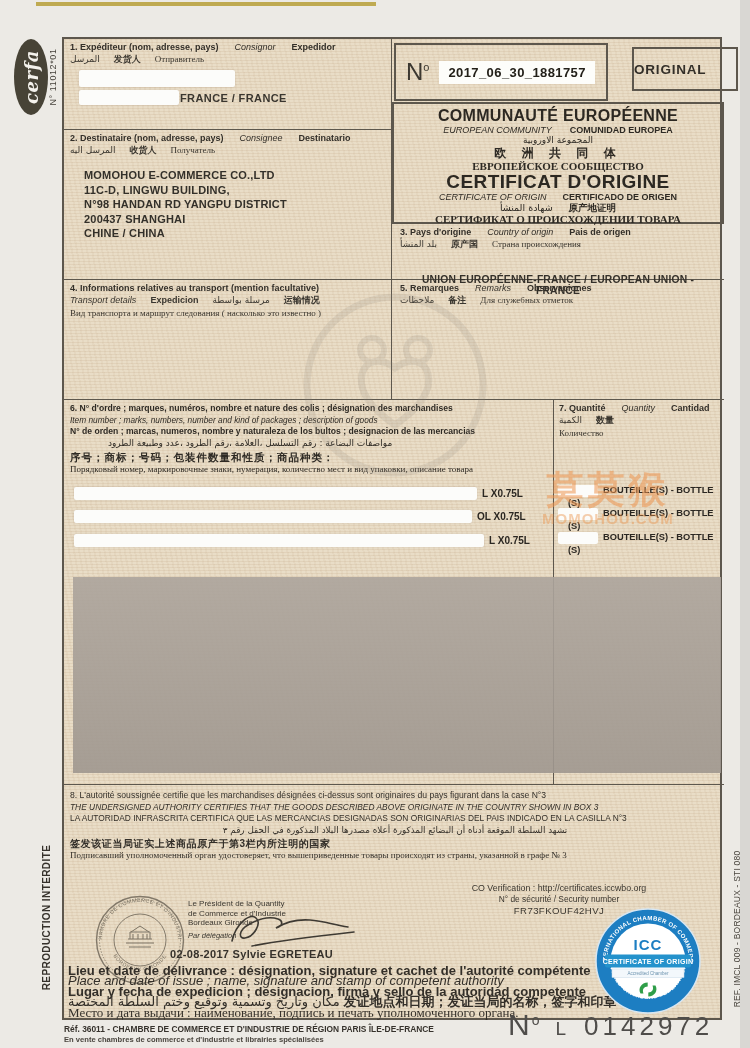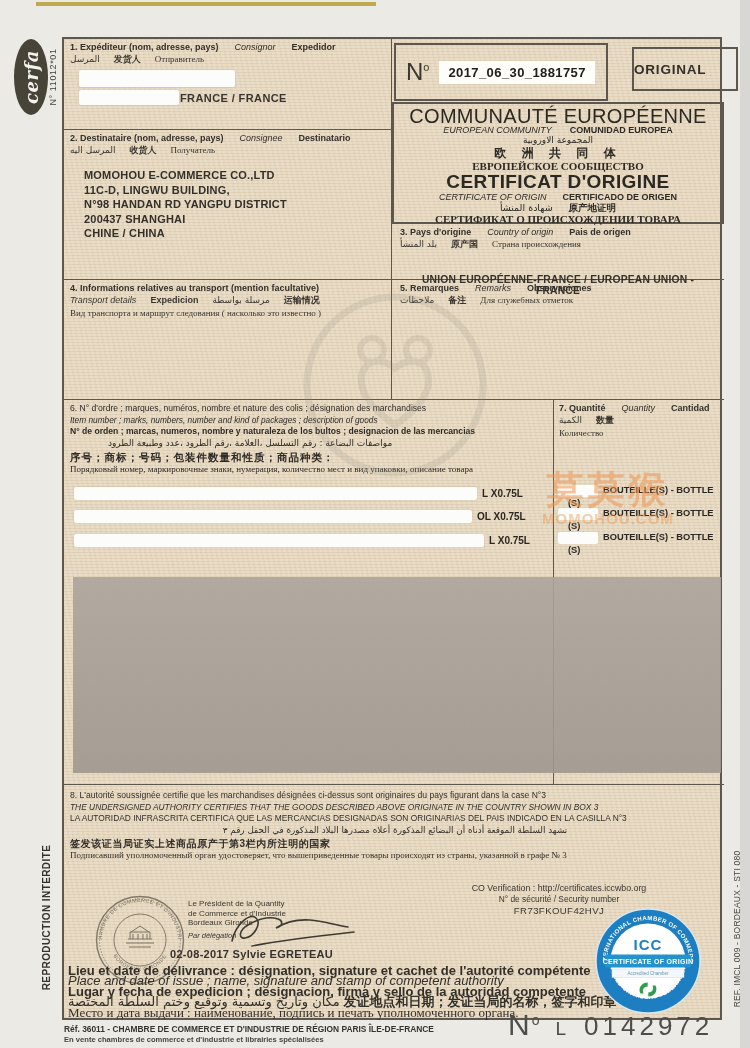--- a/index.html
+++ b/index.html
@@ -39,39 +39,39 @@
   .red{position:absolute;background:#fcfcfa;border-radius:2px;box-shadow:0 0 2px rgba(60,50,40,.15)}
   #fr-country{position:absolute;left:116px;top:53px;font-size:11px;font-weight:bold;letter-spacing:.4px;color:#3a362f}
 
   
   .nbig{font-size:24px;color:#3c3831;font-weight:normal}
   .nsup{font-size:11px;vertical-align:super}
   .nval{background:#fdfdfa;padding:4px 9px;font-weight:bold;font-size:13px;letter-spacing:.4px;color:#232019}
   #ob .olab{font-weight:bold;font-size:13.5px;letter-spacing:.8px;color:#332f29}
 
   
-  #hb .h1{font-size:20px;font-weight:normal;letter-spacing:.3px;line-height:18px;color:#2c2822}
+  #hb .h1{font-size:16px;font-weight:bold;letter-spacing:.3px;line-height:18px;color:#2c2822}
   #hb .h2{font-size:9px;line-height:10px}
   #hb .h2 span{margin:0 9px}
   #hb .h3{font-size:9px;line-height:11px}
   #hb .h4{font-size:12px;font-weight:bold;letter-spacing:6px;line-height:14px}
   #hb .h5{font-size:11px;font-weight:bold;line-height:12px}
   #hb .h6{font-size:19px;font-weight:bold;letter-spacing:.4px;line-height:20px;color:#2c2822}
   #hb .h7{font-size:9px;line-height:10px}
   #hb .h7 span{margin:0 8px}
   #hb .h8{font-size:9.5px;line-height:11px}
   #hb .h8 span{margin:0 8px}
   #hb .h9{font-size:11px;font-weight:bold;line-height:13px}
 
   .addr{margin-top:11px;margin-left:14px;font-size:11px;font-weight:bold;letter-spacing:.2px;line-height:14.5px;color:#33302a}
   .b3v{margin-top:23px;text-align:center;font-size:10.3px;font-weight:bold;letter-spacing:.2px;color:#34302a}
 
   
   #b6 .l{white-space:nowrap}
-  #b6 .l1{font-size:8.6px;font-weight:normal;line-height:11.5px}
+  #b6 .l1{font-size:8.6px;font-weight:bold;line-height:11.5px}
   #b6 .l2{font-size:8.3px;font-style:italic;line-height:11px}
   #b6 .l3{font-size:8.6px;font-weight:bold;line-height:11.5px}
   #b6 .l4{font-size:9px;line-height:13px;padding-left:38px}
   #b6 .l5{font-size:10.5px;font-weight:bold;letter-spacing:1px;line-height:14px}
   #b6 .l6{font-size:9px;line-height:11.5px}
 
   .g-row{position:absolute;height:16px;font-size:10px;font-weight:bold;color:#2b2722;white-space:nowrap;display:flex;align-items:center}
   .ibar{display:inline-block;background:#fcfcfa;border-radius:2px;height:13px;margin-right:5px;box-shadow:0 0 2px rgba(60,50,40,.15)}
   .q-row{position:absolute;left:4px;font-size:9.3px;font-weight:bold;color:#2b2722;white-space:nowrap}
   .q-row .q1{display:flex;align-items:flex-start}

